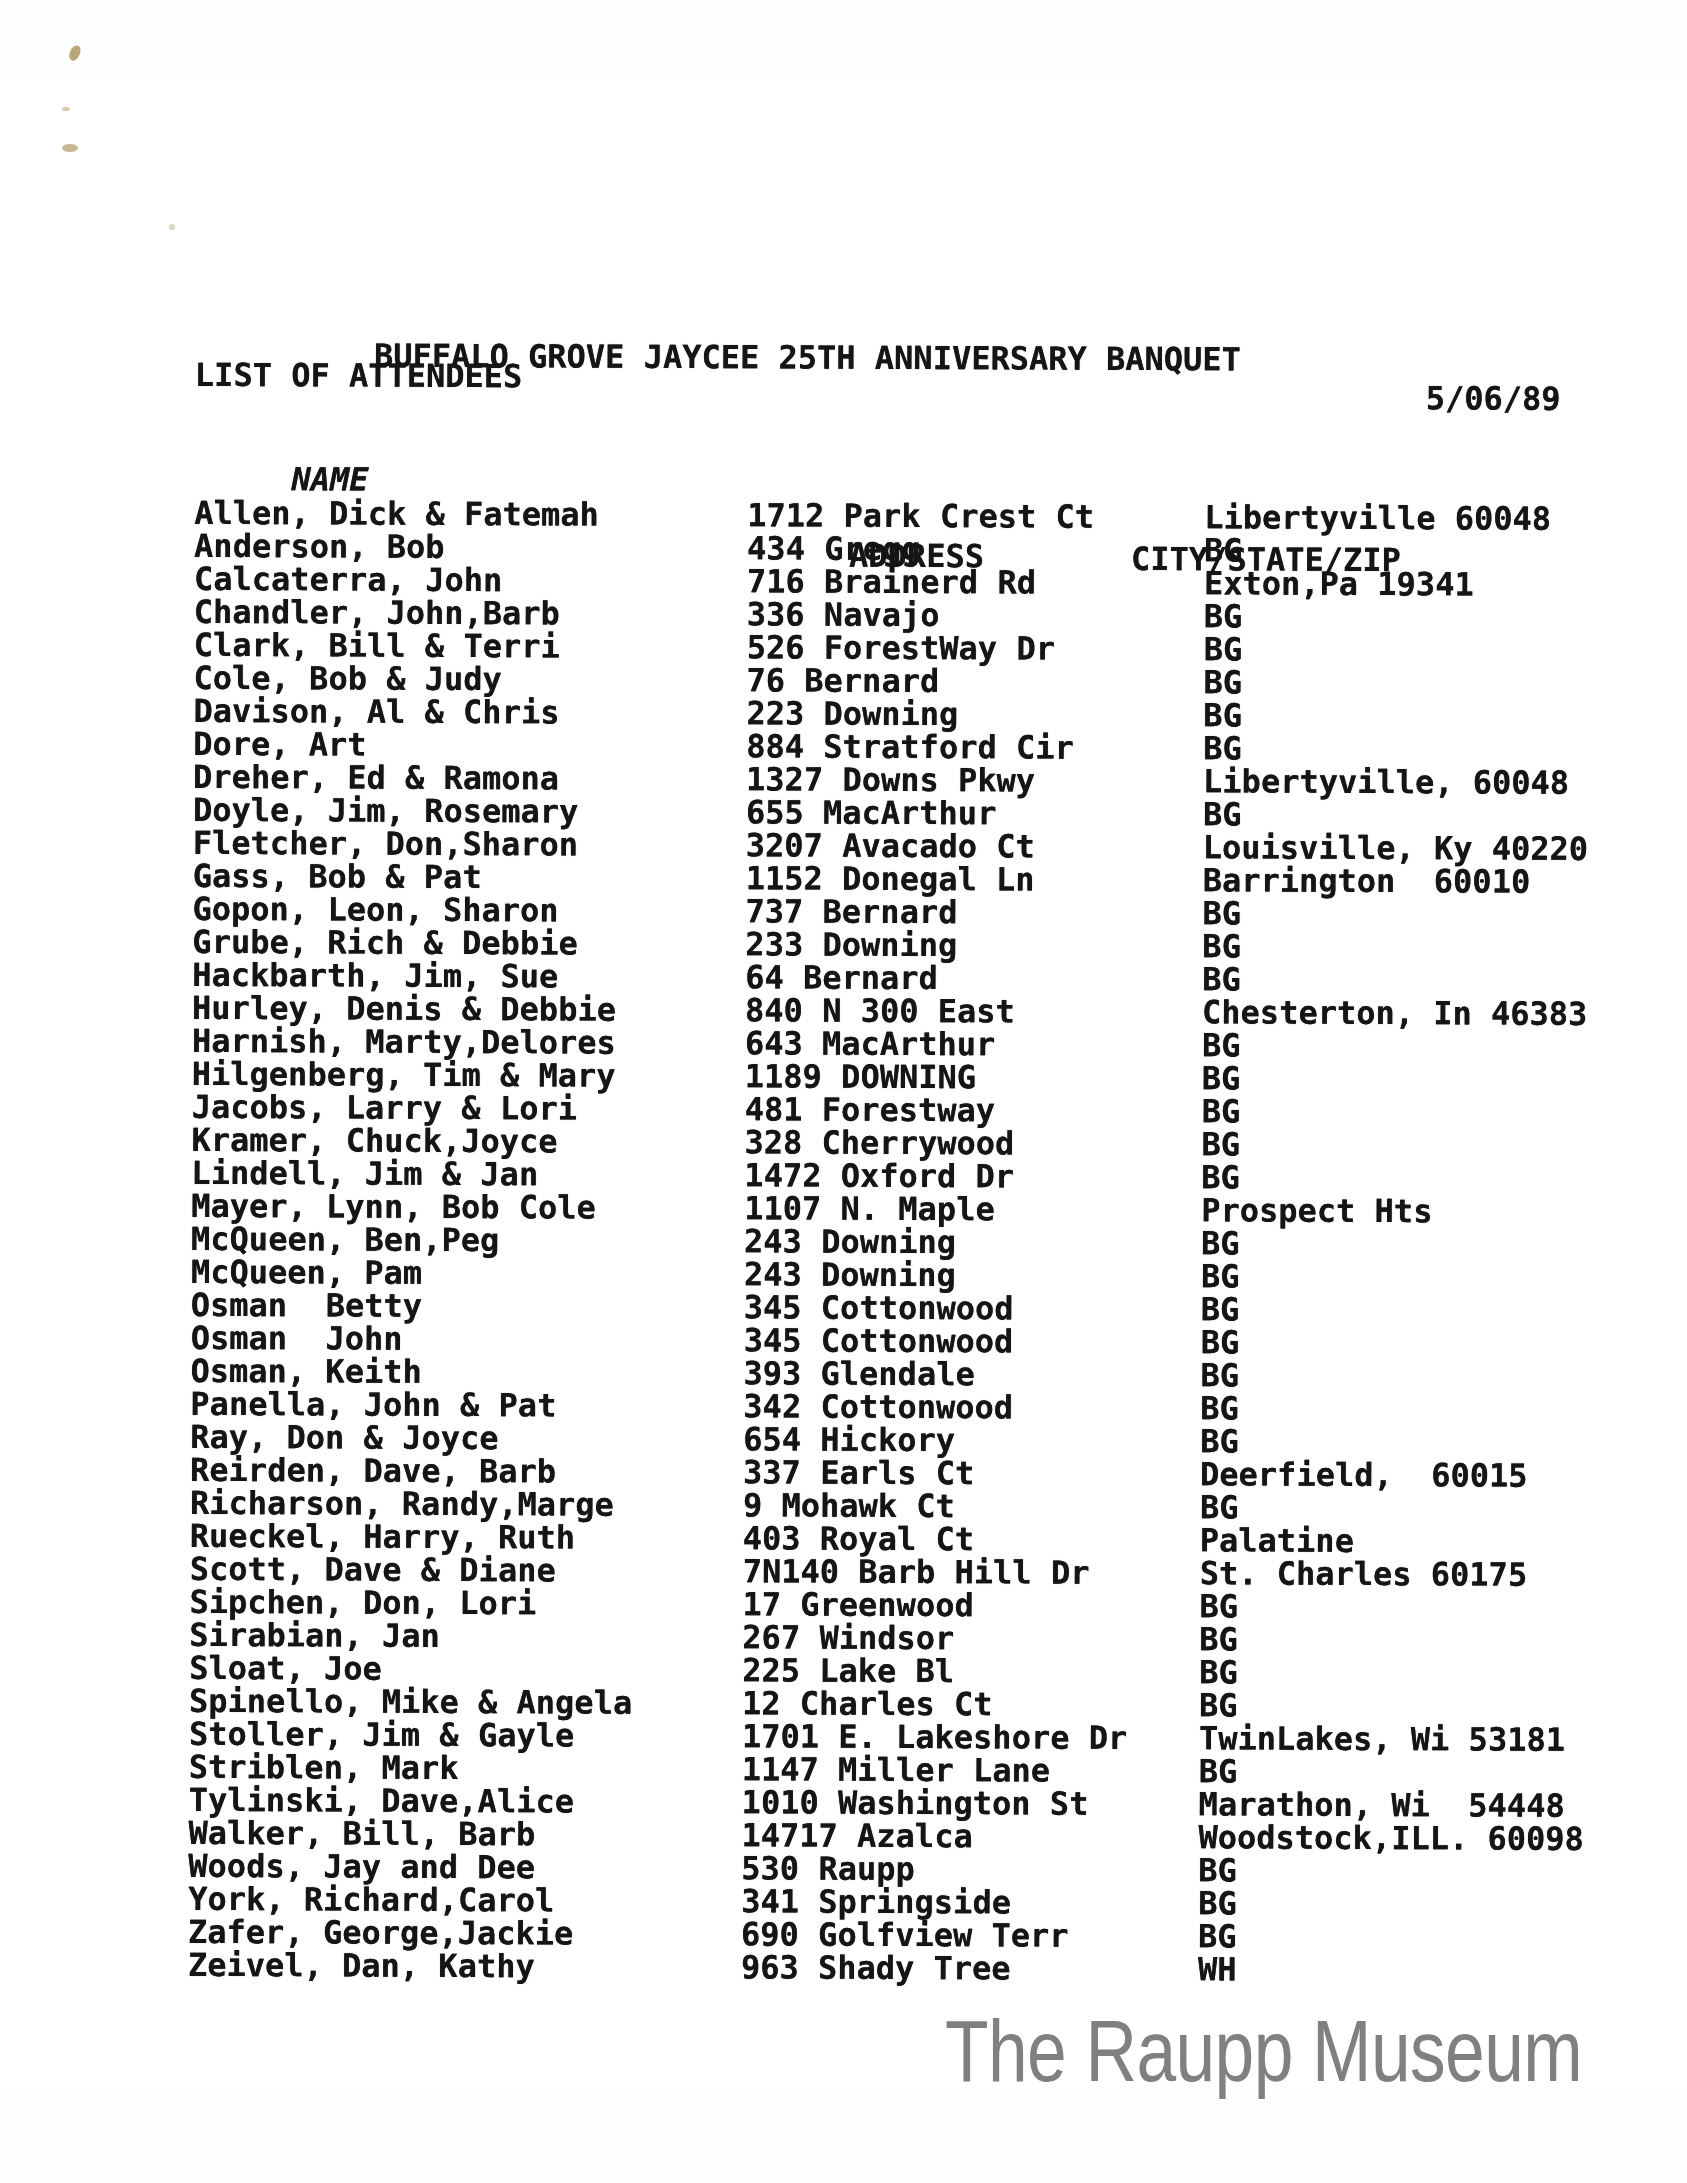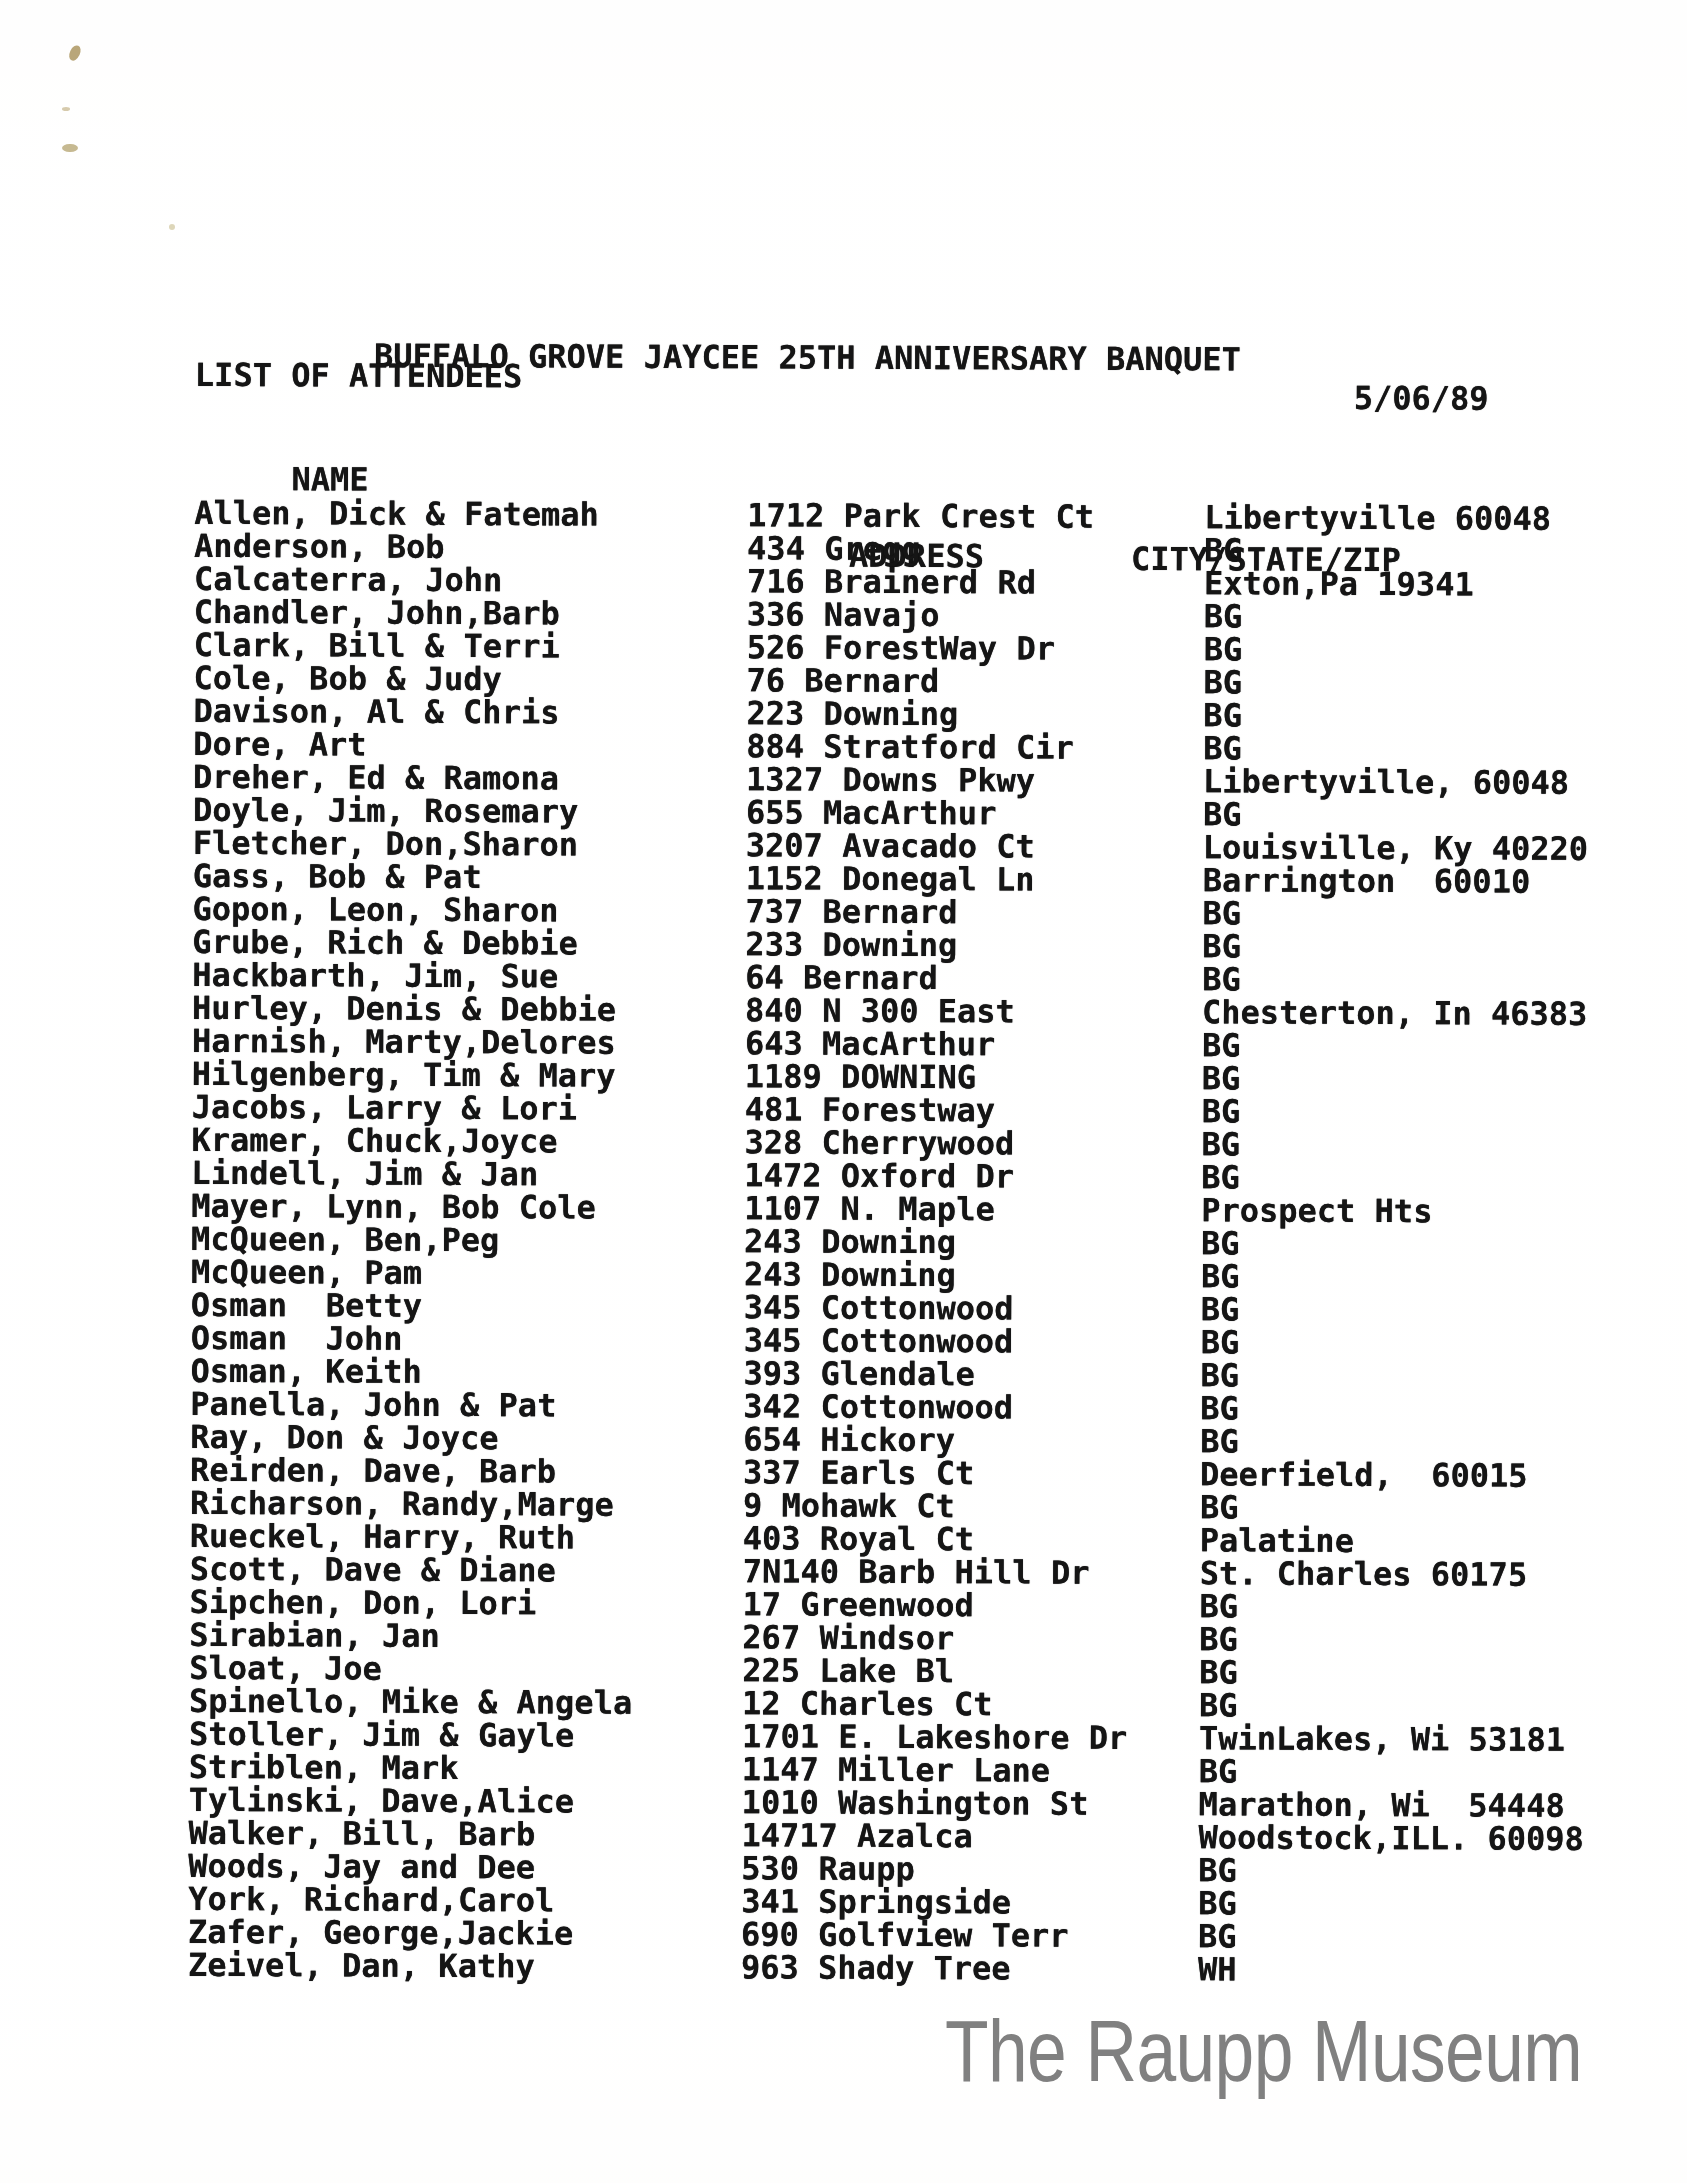--- a/index.html
+++ b/index.html
@@ -29,24 +29,24 @@
     transform: rotate(0.25deg);
     transform-origin: 211px 351px;
     color: #151515;
     font-weight: 700;
     font-size: 32px;
     text-shadow: 0 0 0.7px rgba(10,10,10,0.85);
     white-space: pre;
   }
   .title-line { position: absolute; top: 298px; left: 0; width: 100%; height: 35px; }
   .doc-title  { position: absolute; left: 374px; }
-  .doc-date   { position: absolute; left: 1354px; }
+  .doc-date   { position: absolute; left: 1426px; }
   .subtitle   { position: absolute; top: 356px; left: 195px; }
   .col-headers{ position: absolute; top: 422px; left: 0; width: 100%; height: 35px; }
-  .col-h-name { position: absolute; left: 292px; }
+  .col-h-name { position: absolute; left: 292px; font-style: italic; }
   .col-h-addr { position: absolute; left: 850px; margin-top: 36px; }
   .col-h-city { position: absolute; left: 1132px; }
   .rows {
     position: absolute;
     top: 494px;
     left: 0;
     width: 100%;
   }
   .row { position: relative; height: 33px; }
   .row span { position: absolute; top: 0; }

